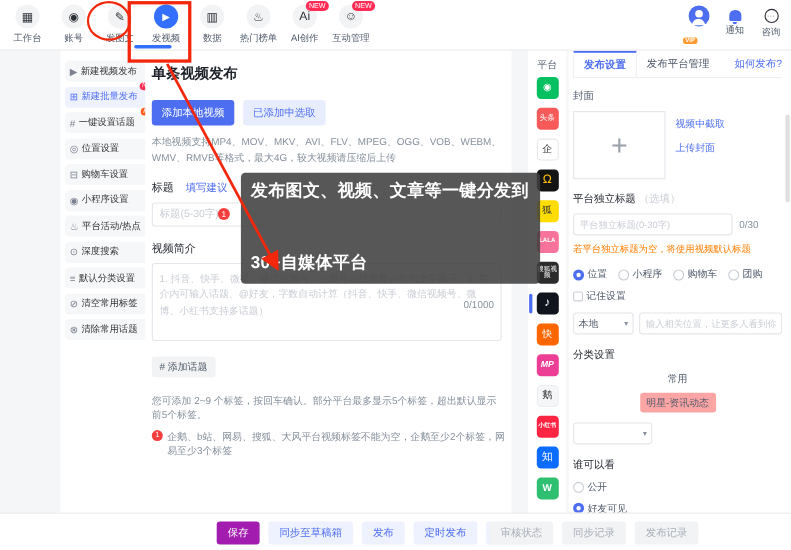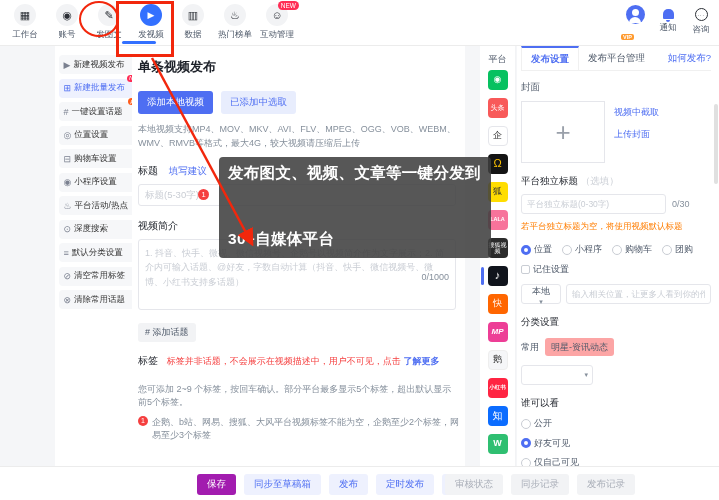--- a/index.html
+++ b/index.html
@@ -156,25 +156,25 @@
   .rdot { width:10px; height:10px; border-radius:50%; border:1px solid #c9cdd4; background:#fff;
           flex:0 0 auto; }
   .radio.on .rdot { border:3px solid #4e6ef2; }
   .check-row { display:flex; align-items:center; gap:3px; margin-top:7px; font-size:9px;
                color:#4e5969; }
   .cbox { width:9px; height:9px; border:1px solid #c9cdd4; border-radius:2px; background:#fff; }
   .loc-row { display:flex; gap:5px; margin-top:8px; }
   .select { height:20px; border:1px solid #e5e6eb; border-radius:3px; display:flex;
             align-items:center; justify-content:space-between; padding:0 4px; font-size:9px;
             color:#4e5969; background:#fff; }
-  .sel-loc { width:40px;flex-direction:column; }
+  .sel-loc { width:55px; }
   .caret { font-size:7px; color:#86909c; }
   .loc-input { flex:1; }
   .cat-row { display:flex; align-items:center; gap:6px; margin-top:9px; font-size:9px;
-             color:#4e5969; }
+             color:#4e5969;flex-direction:column; }
   .chip { background:#fca5a5; color:#4e5969; font-size:9px; padding:2.5px 6px; border-radius:3px; }
   .sel-empty { width:72px; margin-top:9px; }
   .vlist { display:flex; flex-direction:column; gap:6.5px; margin-top:7px; }
   .scroll-thumb { position:absolute; right:1px; top:58px; width:4px; height:80px; background:#e0e0e0;
                   border-radius:2px; }
 
   
   .footer { position:absolute; left:0; right:0; bottom:0; height:34px; background:#fff;
             border-top:1px solid #ececec; z-index:55; }
   .f-left { position:absolute; left:197px; top:7px; display:flex; gap:8px; }
@@ -206,20 +206,25 @@
   </div>
   <div class="nav-item">
     <span class="nav-ic">▥</span>
     <span class="nav-label">数据</span>
   </div>
   <div class="nav-item">
     <span class="nav-ic">♨</span>
     <span class="nav-label">热门榜单</span>
   </div>
   <div class="nav-item">
+    <span class="nav-ic">Ai</span>
+    <span class="nav-label">AI创作</span>
+    <span class="nav-badge">NEW</span>
+  </div>
+  <div class="nav-item">
     <span class="nav-ic">☺</span>
     <span class="nav-label">互动管理</span>
     <span class="nav-badge">NEW</span>
   </div>
 
   <div class="nav-right">
     <div class="nr-item">
       <span class="avatar"></span>
       <span class="vip">VIP</span>
     </div>
@@ -317,25 +322,20 @@
   <div class="field-row">
     <span>视频简介</span>
   </div>
   <div class="ta-wrap">
     <textarea placeholder="1. 抖音、快手、微视、微信视频号、企鹅号以视频简介作为文字展示；2. 简介内可输入话题、@好友，字数自动计算（抖音、快手、微信视频号、微博、小红书支持多话题）" style=""></textarea>
     <span class="ta-counter">0/1000</span>
   </div>
 
   <span class="topic-chip"># 添加话题</span>
 
-  <div class="tag-head">
-    <span>标签</span>
-    <span class="tag-warn">标签并非话题，不会展示在视频描述中，用户不可见，点击</span>
-    <span class="tag-more">了解更多</span>
-  </div>
 
   <div class="hint1">您可添加 2~9 个标签，按回车确认。部分平台最多显示5个标签，超出默认显示前5个标签。</div>
   <div class="hint2">
     <span class="mini-badge">1</span>
     <span>企鹅、b站、网易、搜狐、大风平台视频标签不能为空，企鹅至少2个标签，网易至少3个标签</span>
   </div>
 </div>
 
 <div class="tooltip">
   <div class="tt-line">发布图文、视频、文章等一键分发到</div>

